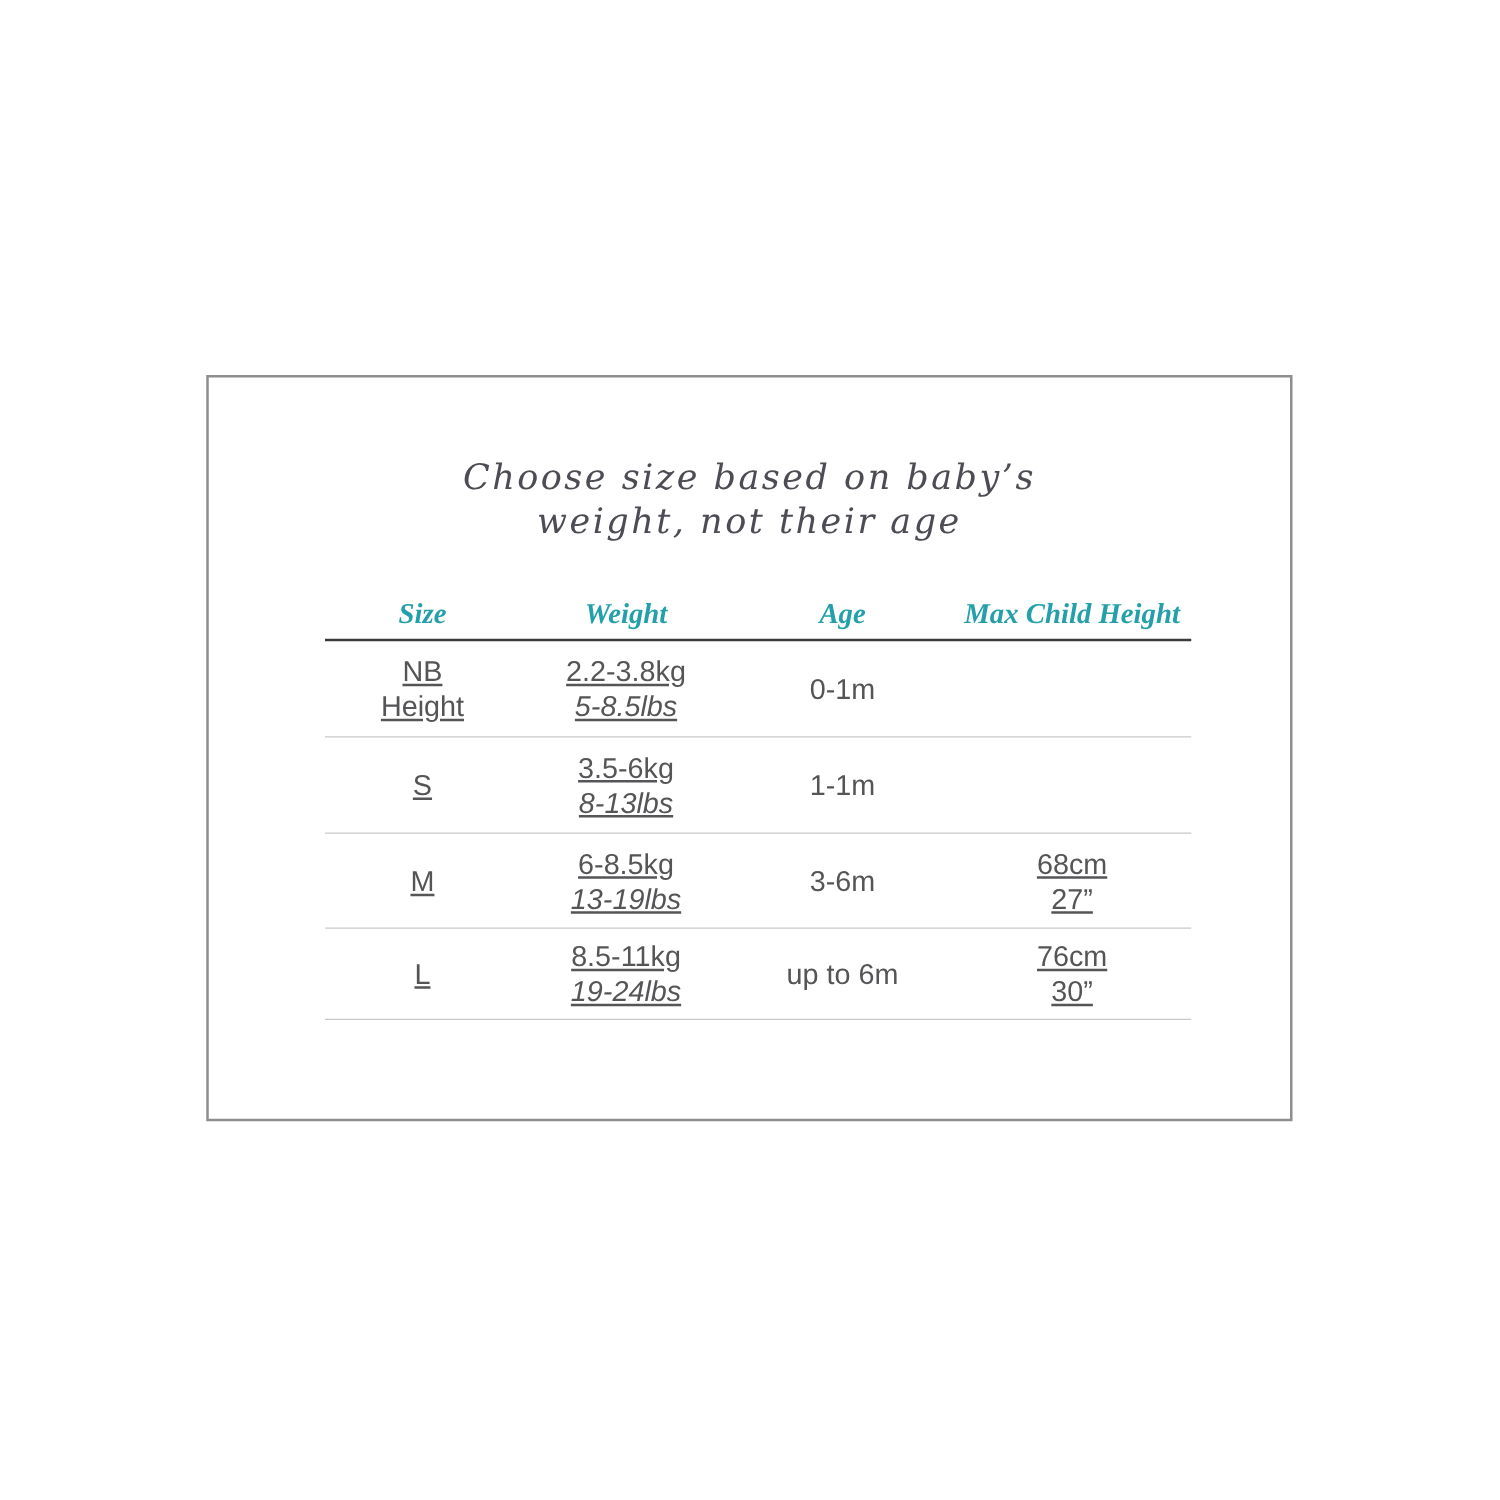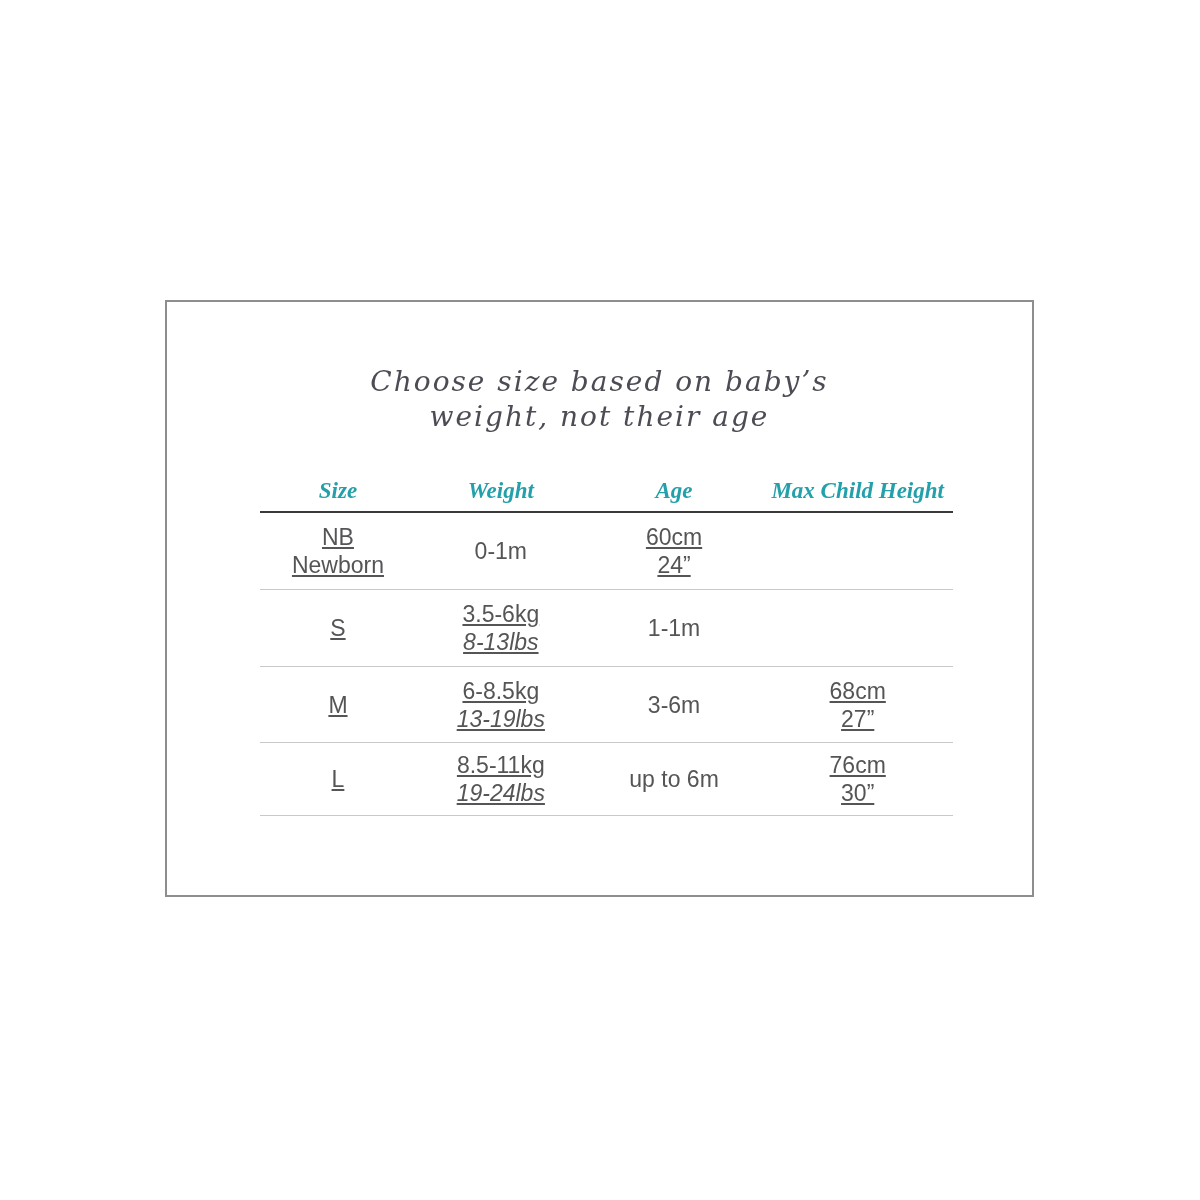--- a/index.html
+++ b/index.html
@@ -100,27 +100,27 @@
       <div class="thead">
         <div class="th">Size</div>
         <div class="th">Weight</div>
         <div class="th">Age</div>
         <div class="th">Max Child Height</div>
       </div>
 
       <div class="trow">
         <div class="td">
           <span>NB</span>
-          <span>Newborn</span>
+          <span>Height</span>
+        </div>
+        <div class="td">
+          <span>2.2-3.8kg</span>
+          <span class="imperial">5-8.5lbs</span>
         </div>
         <div class="td">0-1m</div>
-        <div class="td">
-          <span>60cm</span>
-          <span>24”</span>
-        </div>
       </div>
 
       <div class="trow">
         <div class="td">
           <span>S</span>
         </div>
         <div class="td">
           <span>3.5-6kg</span>
           <span class="imperial">8-13lbs</span>
         </div>

